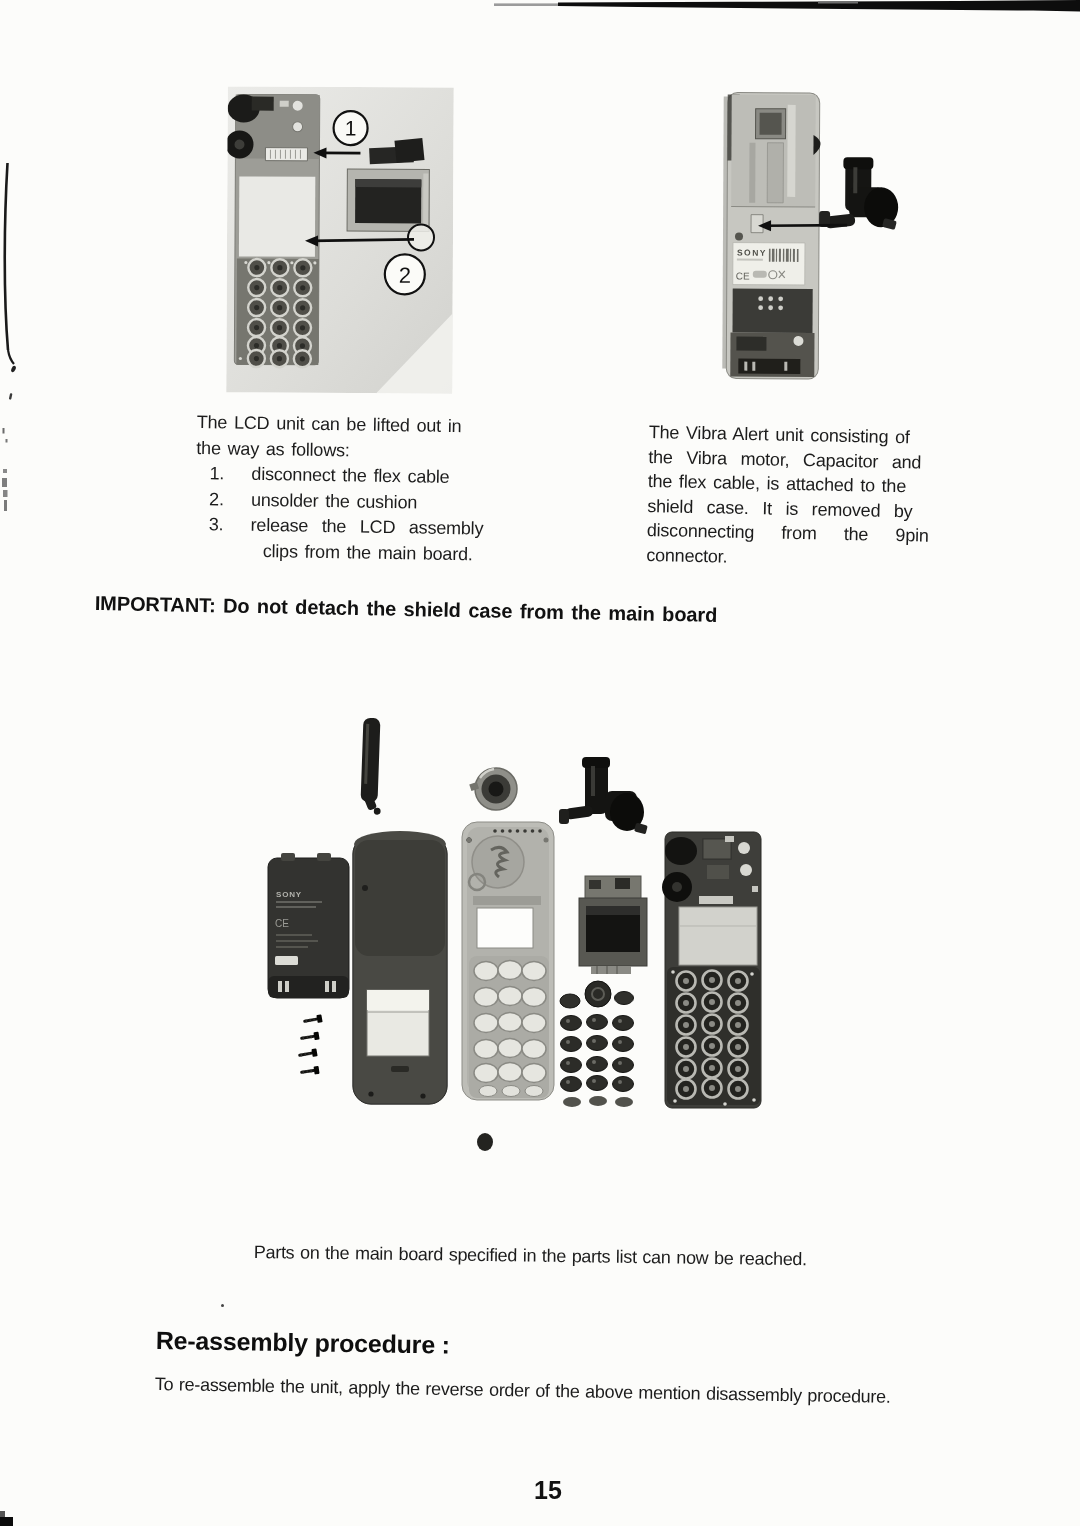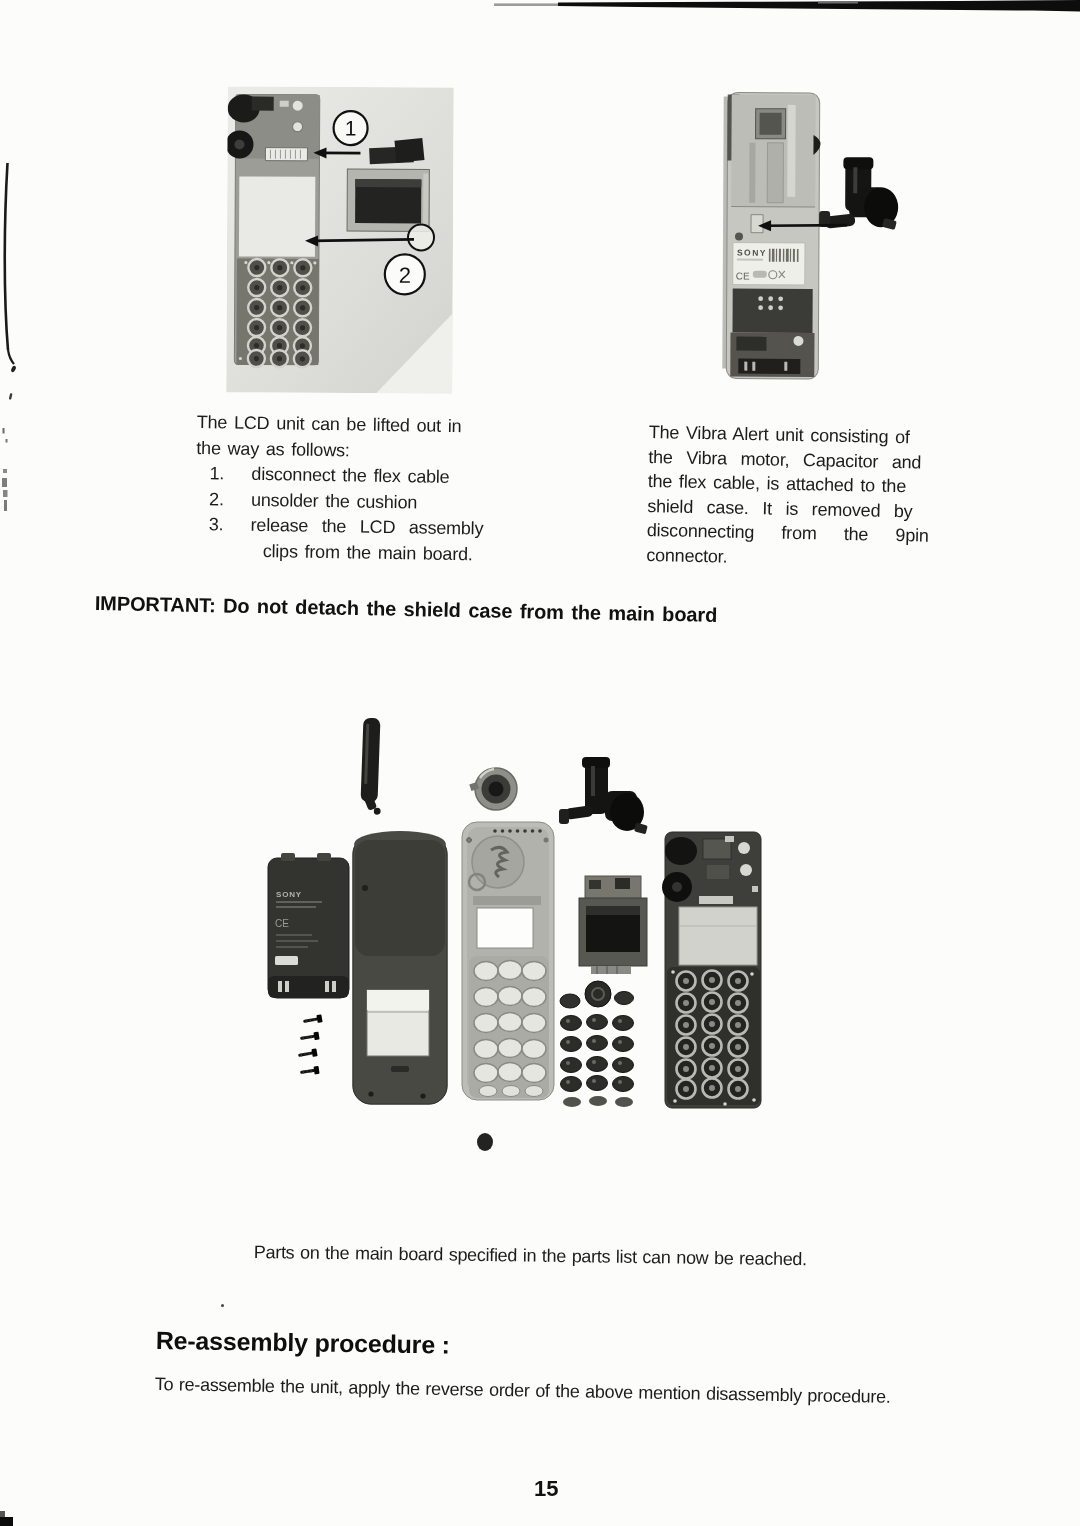--- a/index.html
+++ b/index.html
@@ -7,21 +7,21 @@
         font-family:"Liberation Sans", sans-serif;color:#1b1b1b;}
   .abs{position:absolute;}
   .desc{white-space:pre-wrap;font-size:18px;line-height:25.5px;letter-spacing:-0.2px;
         word-spacing:2px;color:#1c1c1c;transform-origin:left top;}
   .important{font-size:20px;font-weight:bold;letter-spacing:-0.1px;word-spacing:2px;
         white-space:nowrap;color:#111;transform-origin:left top;}
   .caption{font-size:18px;letter-spacing:-0.3px;word-spacing:1px;white-space:nowrap;
         color:#1c1c1c;transform-origin:left top;}
   .h1{font-size:25px;font-weight:bold;letter-spacing:-0.2px;white-space:nowrap;color:#0e0e0e;
         transform-origin:left top;}
-  .pagenum{font-size:22px;font-weight:bold;color:#111;}
+  .pagenum{font-size:25px;font-weight:bold;color:#111;}
   svg text{font-family:"Liberation Sans", sans-serif;}
 </style>
 </head>
 <body>
 
 <div id="page">
 
   <svg class="abs" style="left:488px;top:0" width="592" height="14" viewBox="0 0 592 14">
     <rect x="6" y="3.4" width="86" height="2.6" fill="#9b9b9b"></rect>
     <polygon points="70,2.4 250,1.8 470,0.9 592,0 592,11.5 545,10.6 300,8.4 150,7 70,6" fill="#0d0d0d"></polygon>

